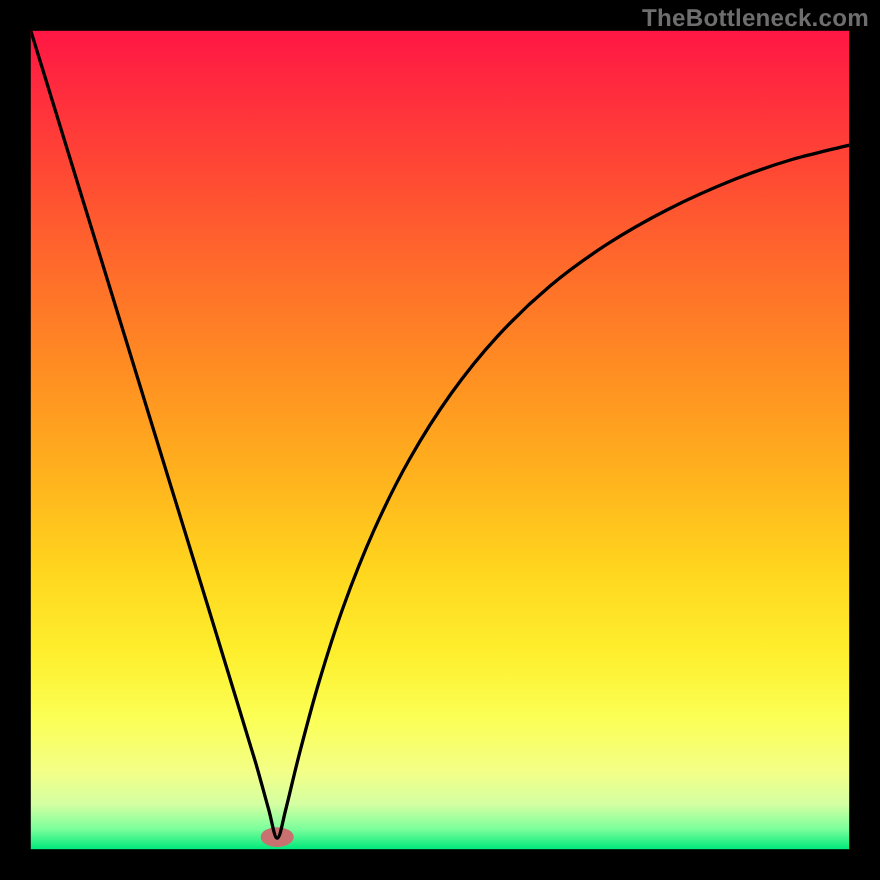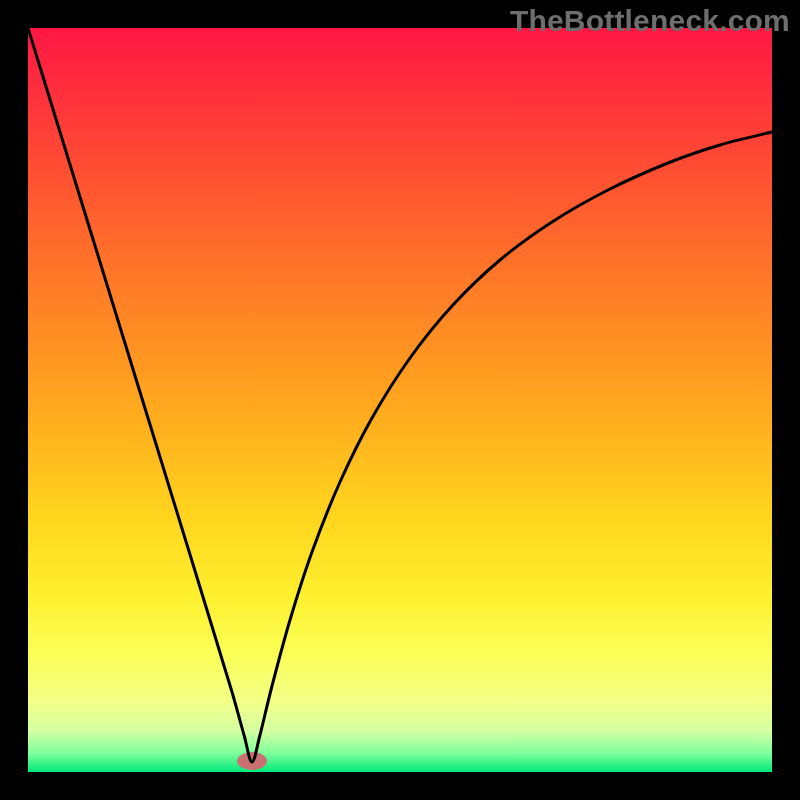--- a/index.html
+++ b/index.html
@@ -15,21 +15,21 @@
     width: 800px;
     height: 800px;
   }
   svg {
     display: block;
   }
   .watermark {
     position: absolute;
     top: 4px;
     right: 10px;
-    font-size: 30px;
+    font-size: 22px;
     font-weight: bold;
     color: #6e6e6e;
     letter-spacing: 0.2px;
     user-select: none;
   }
 </style>
 </head>
 <body>
 
 <div class="canvas-wrap">

